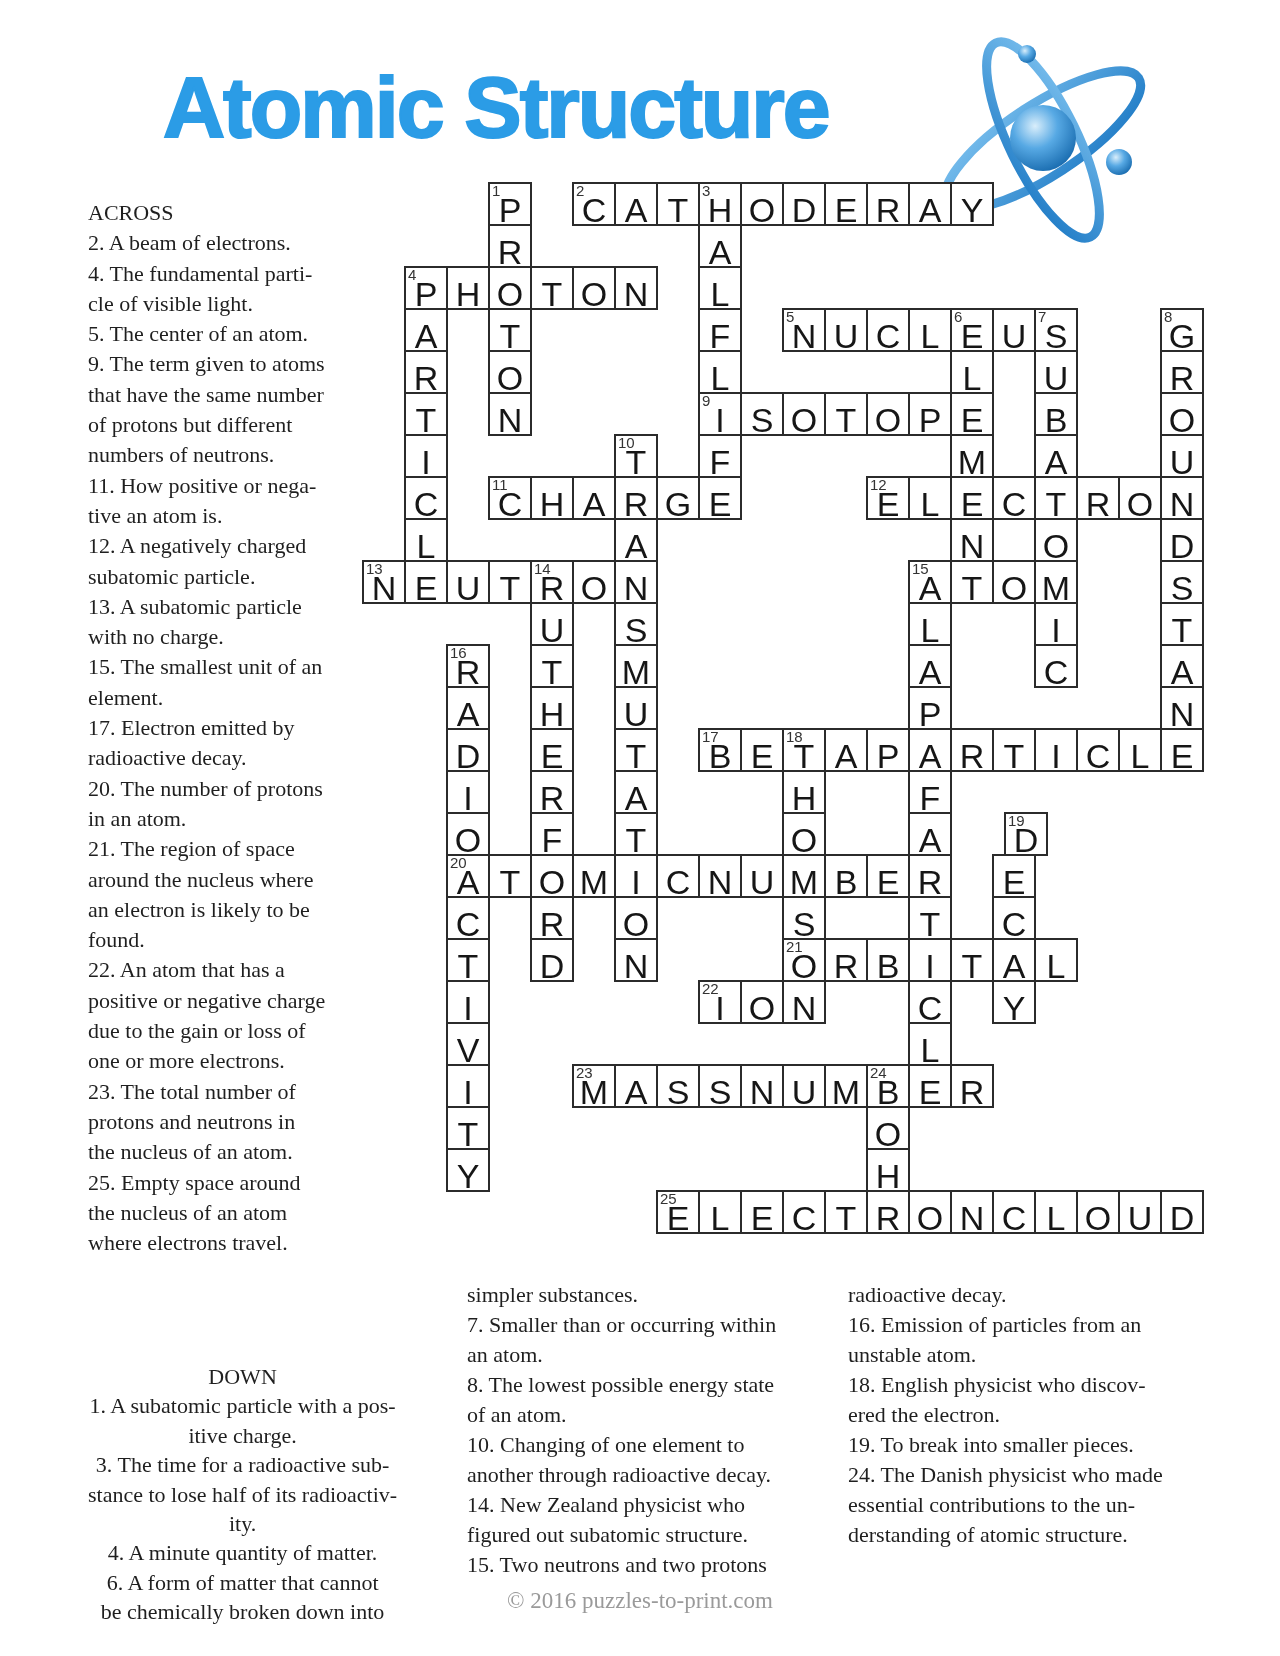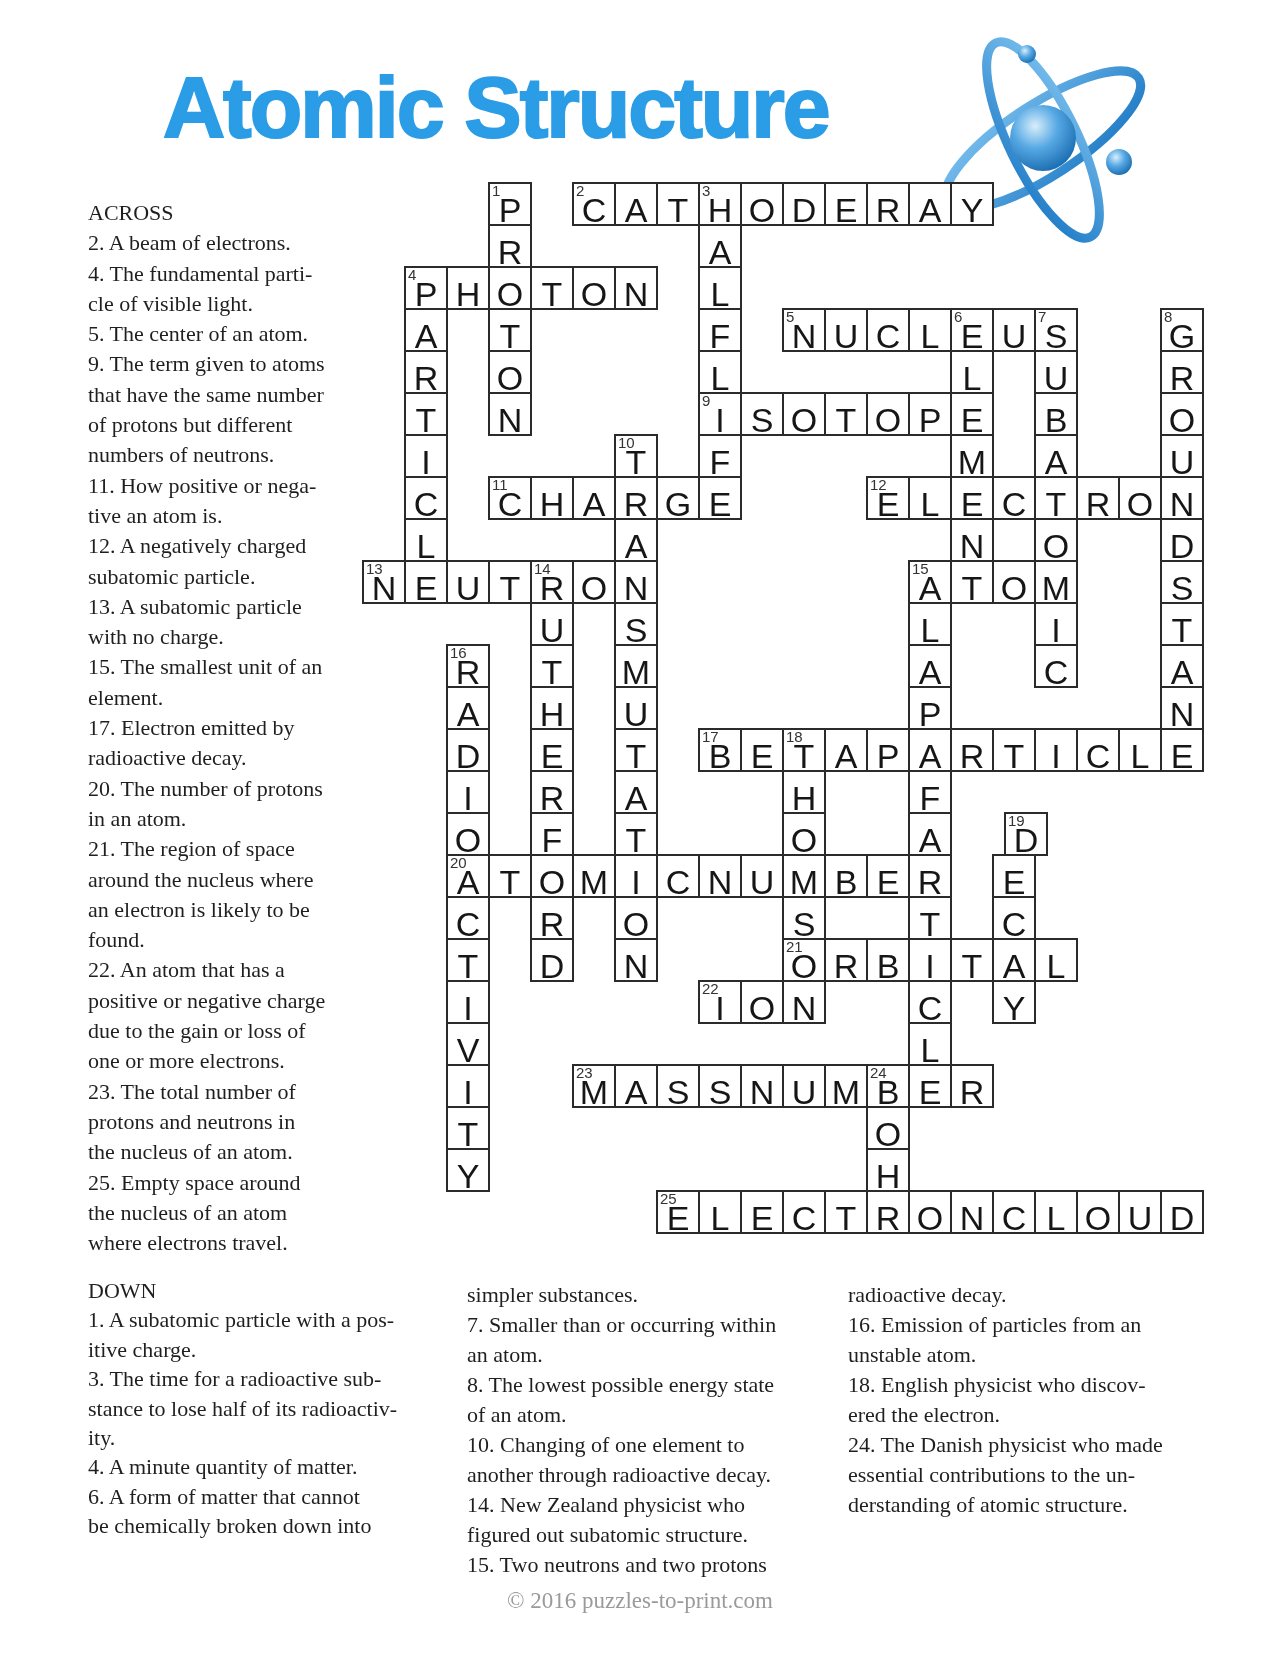--- a/index.html
+++ b/index.html
@@ -4,21 +4,21 @@
 <style>
   html,body{margin:0;padding:0;background:#ffffff;}
   #page{position:relative;width:1280px;height:1656px;background:#ffffff;overflow:hidden;
         font-family:"Liberation Serif",serif;}
   .title{position:absolute;left:163px;top:58px;
          font-family:"Liberation Sans",sans-serif;font-weight:bold;
          font-size:86px;letter-spacing:-2px;color:#2b9ce6;
          -webkit-text-stroke:2px #2b9ce6;}
   .clue-col{position:absolute;color:#1f1f1f;font-size:22px;white-space:nowrap;}
   #across-col{left:88px;top:198px;line-height:30.3px;}
-  #down-left-col{left:88px;top:1276px;line-height:29.4px;}
+  #down-left-col{left:88px;top:1362px;line-height:29.4px;text-align:center;}
   #down-mid-col{left:467px;top:1280px;line-height:30px;}
   #down-right-col{left:848px;top:1280px;line-height:30px;}
   .cell{position:absolute;width:44px;height:44px;border:2px solid #2b2b2b;
         box-sizing:border-box;background:#ffffff;}
   .cell .lt{display:block;text-align:center;font-family:"Liberation Sans",sans-serif;
             font-size:34px;line-height:34px;margin-top:9px;color:#161616;}
   .cell .nm{position:absolute;top:-1px;left:2px;font-family:"Liberation Sans",sans-serif;
             font-size:15px;line-height:16px;color:#333333;}
   .footer{position:absolute;top:1588px;left:0;width:100%;text-align:center;
           font-size:23px;color:#9a9a9a;}
@@ -718,20 +718,21 @@
       <div>14. New Zealand physicist who</div>
       <div>figured out subatomic structure.</div>
       <div>15. Two neutrons and two protons</div>
     </div>
   <div id="down-right-col" class="clue-col">
       <div>radioactive decay.</div>
       <div>16. Emission of particles from an</div>
       <div>unstable atom.</div>
       <div>18. English physicist who discov-</div>
       <div>ered the electron.</div>
+      <div>19. To break into smaller pieces.</div>
       <div>24. The Danish physicist who made</div>
       <div>essential contributions to the un-</div>
       <div>derstanding of atomic structure.</div>
     </div>
 
   <div class="footer">© 2016 puzzles-to-print.com</div>
 
 </div>
 
 </body></html>

